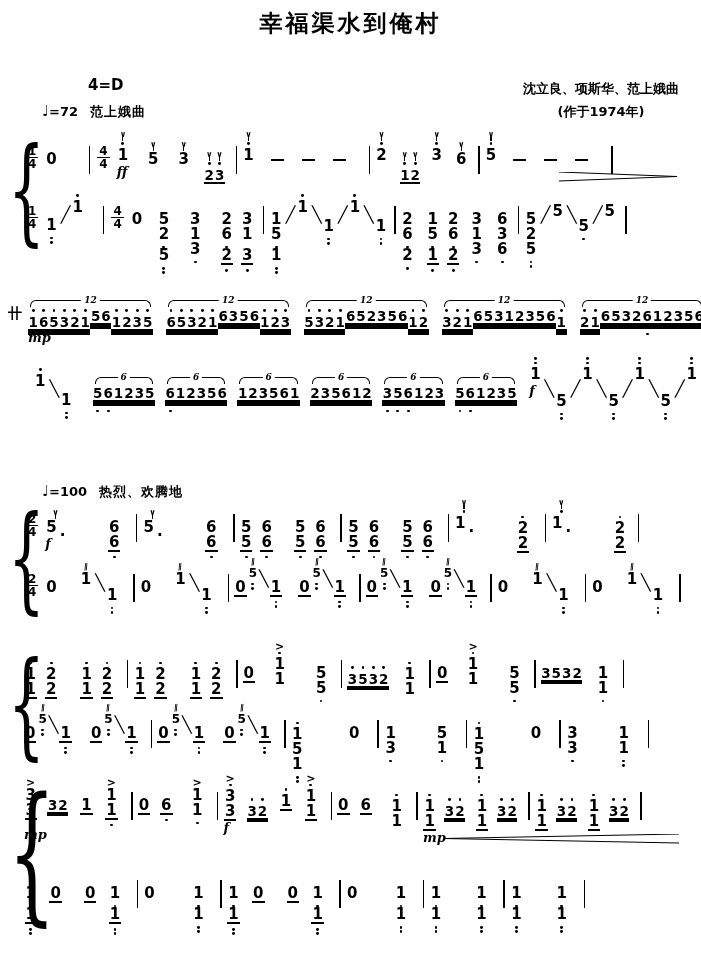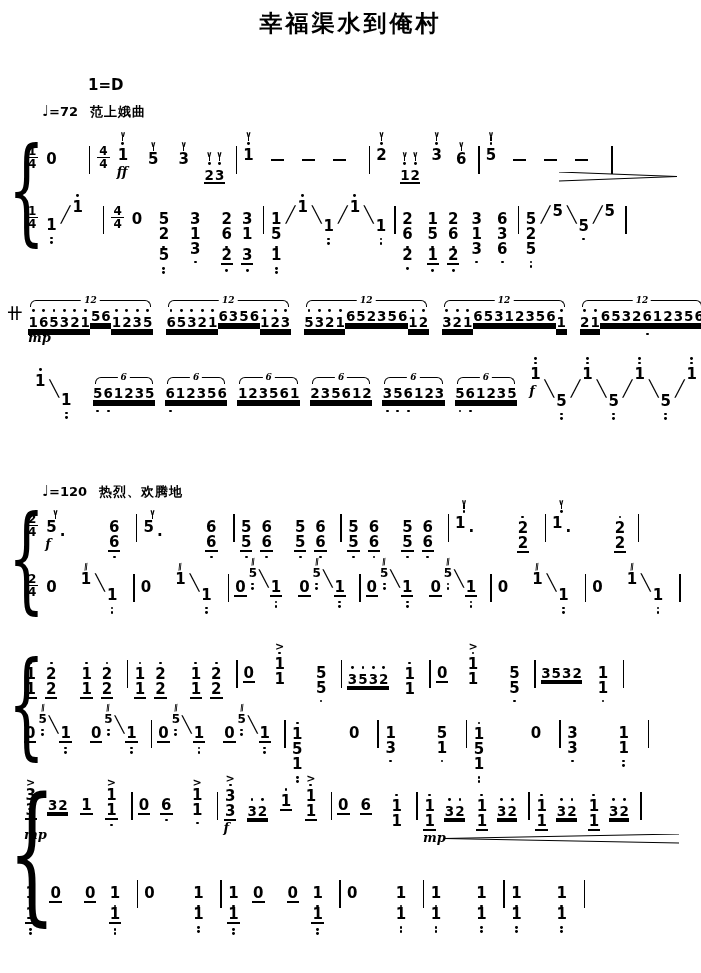--- a/index.html
+++ b/index.html
@@ -56,28 +56,30 @@
   .trow{display:flex;align-items:flex-start}
   .pcrow{display:flex;gap:7px}
   .prefix{font-size:14px;font-weight:700;margin:12px 6px 0 0;flex:0 0 auto}
   .hp{position:absolute}
 </style>
 </head>
 <body>
 
 <div class="page">
   <div class="title">幸福渠水到俺村</div>
-  <div class="keysig">1=D</div>
+  <div class="keysig">4=D</div>
   <div class="composer">
+    <div>沈立良、项斯华、范上娥曲</div>
+    <div>(作于1974年)</div>
   </div>
   <div class="tempo" id="tempo1">
     <span class="qn">♩</span><span>=72</span><span class="texpr">范上娥曲</span>
   </div>
   <div class="tempo" id="tempo2">
-    <span class="qn">♩</span><span>=120</span><span class="texpr">热烈、欢腾地</span>
+    <span class="qn">♩</span><span>=100</span><span class="texpr">热烈、欢腾地</span>
   </div>
   <div id="score">
       <div class="system sys-0">
         <div class="brace">{</div>
         <div class="staves">
           <div class="stave">
             <div class="sig">
               <div class="sigt">1</div>
               <div class="sigb">4</div>
             </div>

